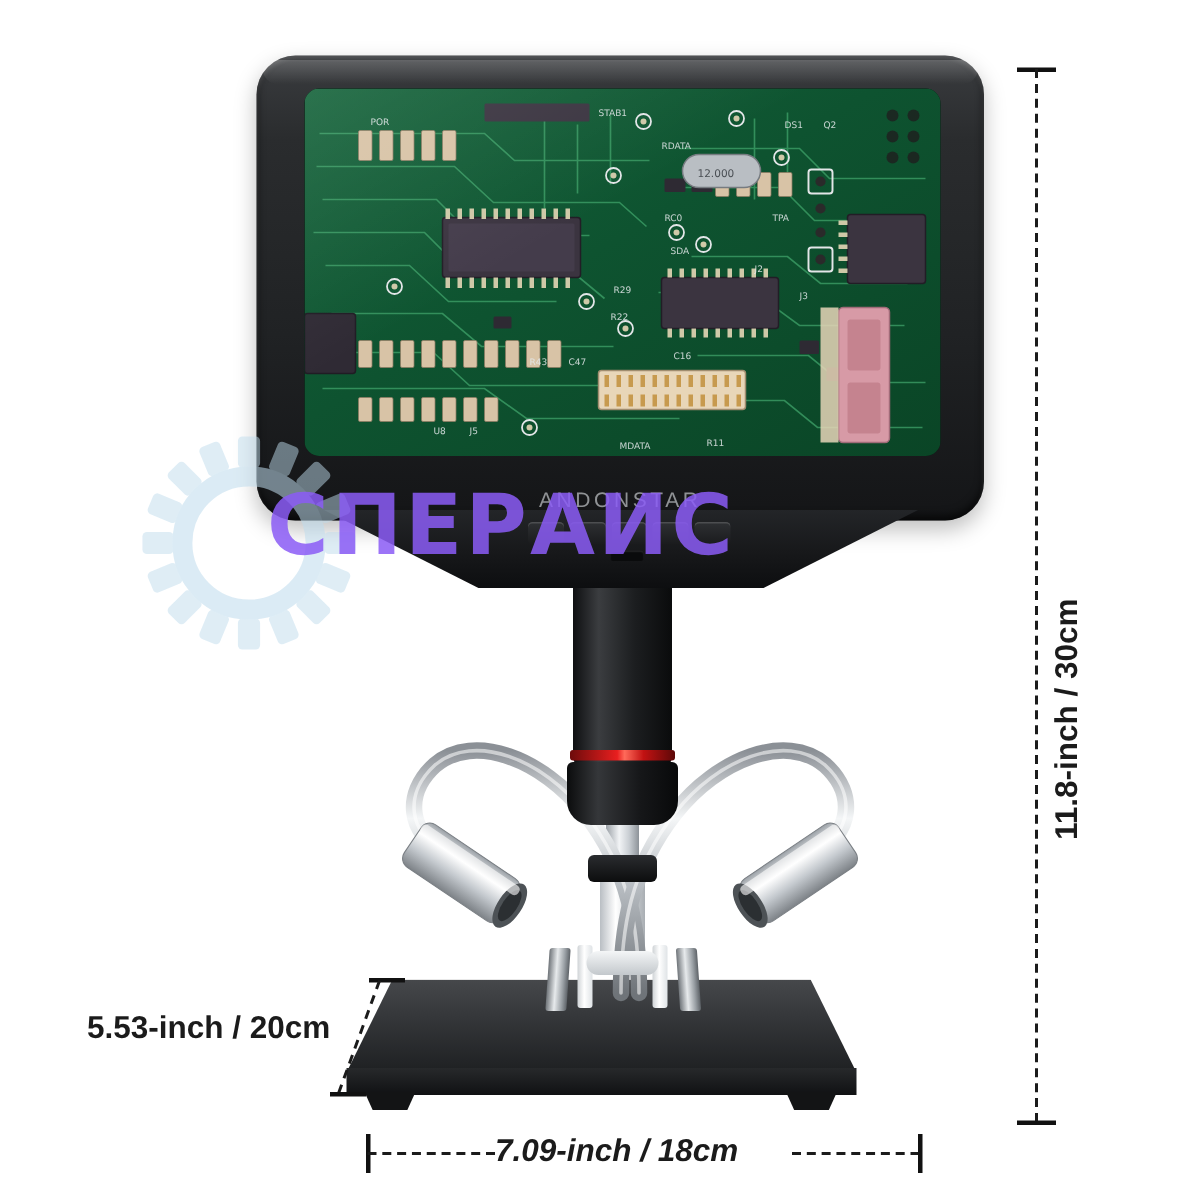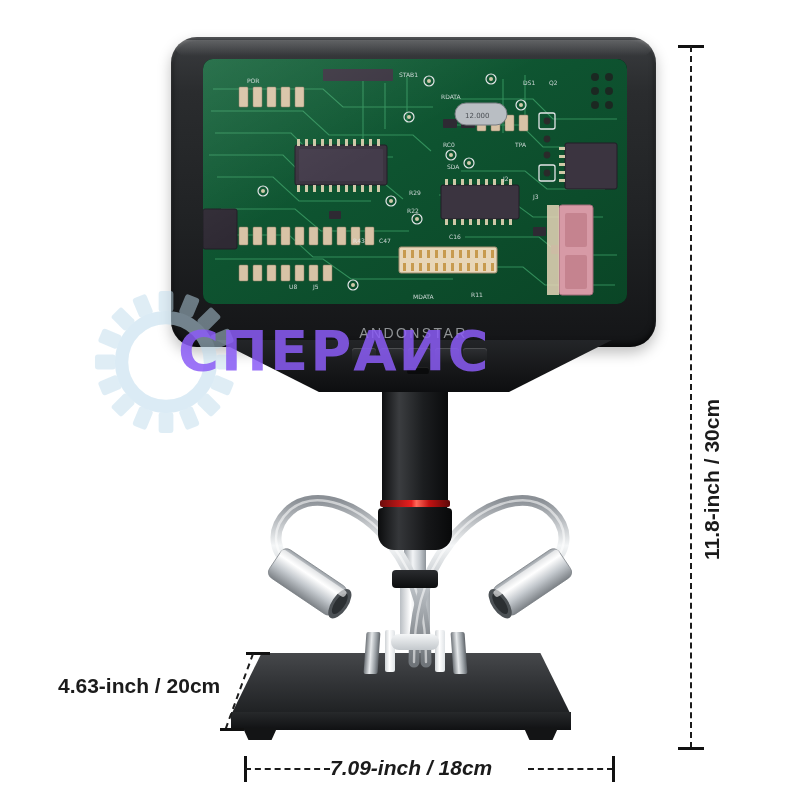--- a/index.html
+++ b/index.html
@@ -647,21 +647,21 @@
     <div class="cap-h" style="left:678px; top:45px;"></div>
     <div class="vline" style="left:690px; top:46px; height:702px;"></div>
     <div class="cap-h" style="left:678px; top:747px;"></div>
     <div class="dim-label vertical" style="left:700px; top:560px;">11.8-inch / 30cm</div>
   </div>
 
   <div class="dim">
     <div class="cap-diag" style="left:246px; top:652px; transform:rotate(0deg);"></div>
     <div class="diag" style="left:254px; top:654px; width:80px; transform:rotate(110deg);"></div>
     <div class="cap-diag" style="left:220px; top:728px;"></div>
-    <div class="dim-label" style="left:58px; top:674px;">4.63-inch / 20cm</div>
+    <div class="dim-label" style="left:58px; top:674px;">5.53-inch / 20cm</div>
   </div>
 
   <div class="dim">
     <div class="cap-v" style="left:244px; top:756px;"></div>
     <div class="hline" style="left:245px; top:768px; width:85px;"></div>
     <div class="dim-label" style="left:330px; top:756px;font-style:italic;">7.09-inch / 18cm</div>
     <div class="hline" style="left:528px; top:768px; width:85px;"></div>
     <div class="cap-v" style="left:612px; top:756px;"></div>
   </div>
 

